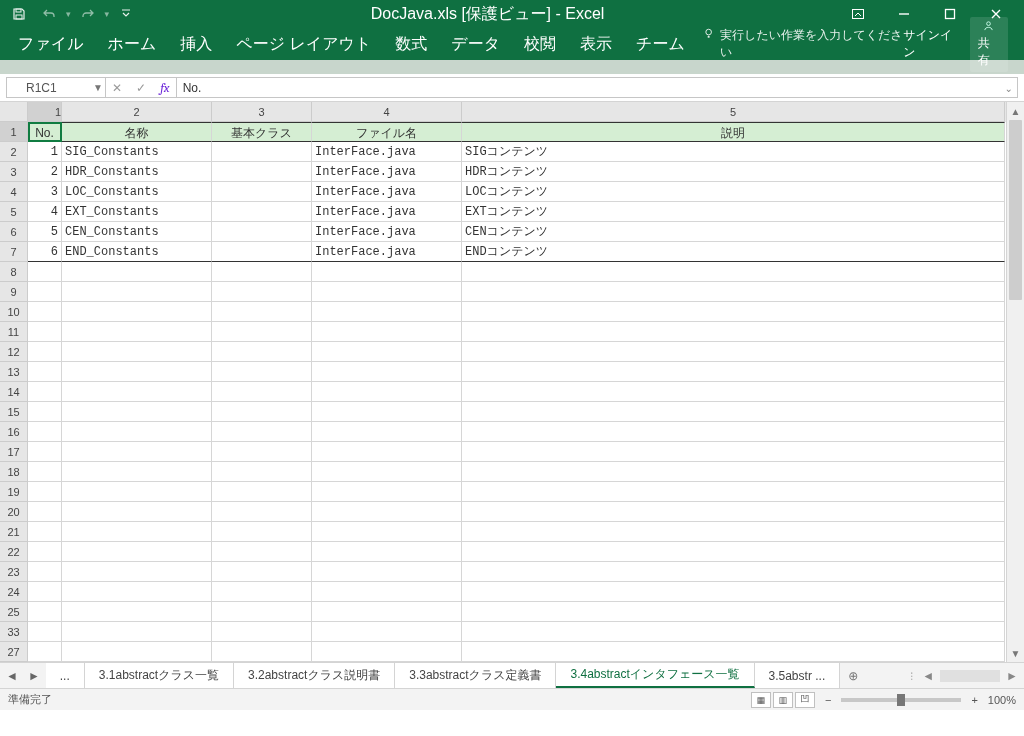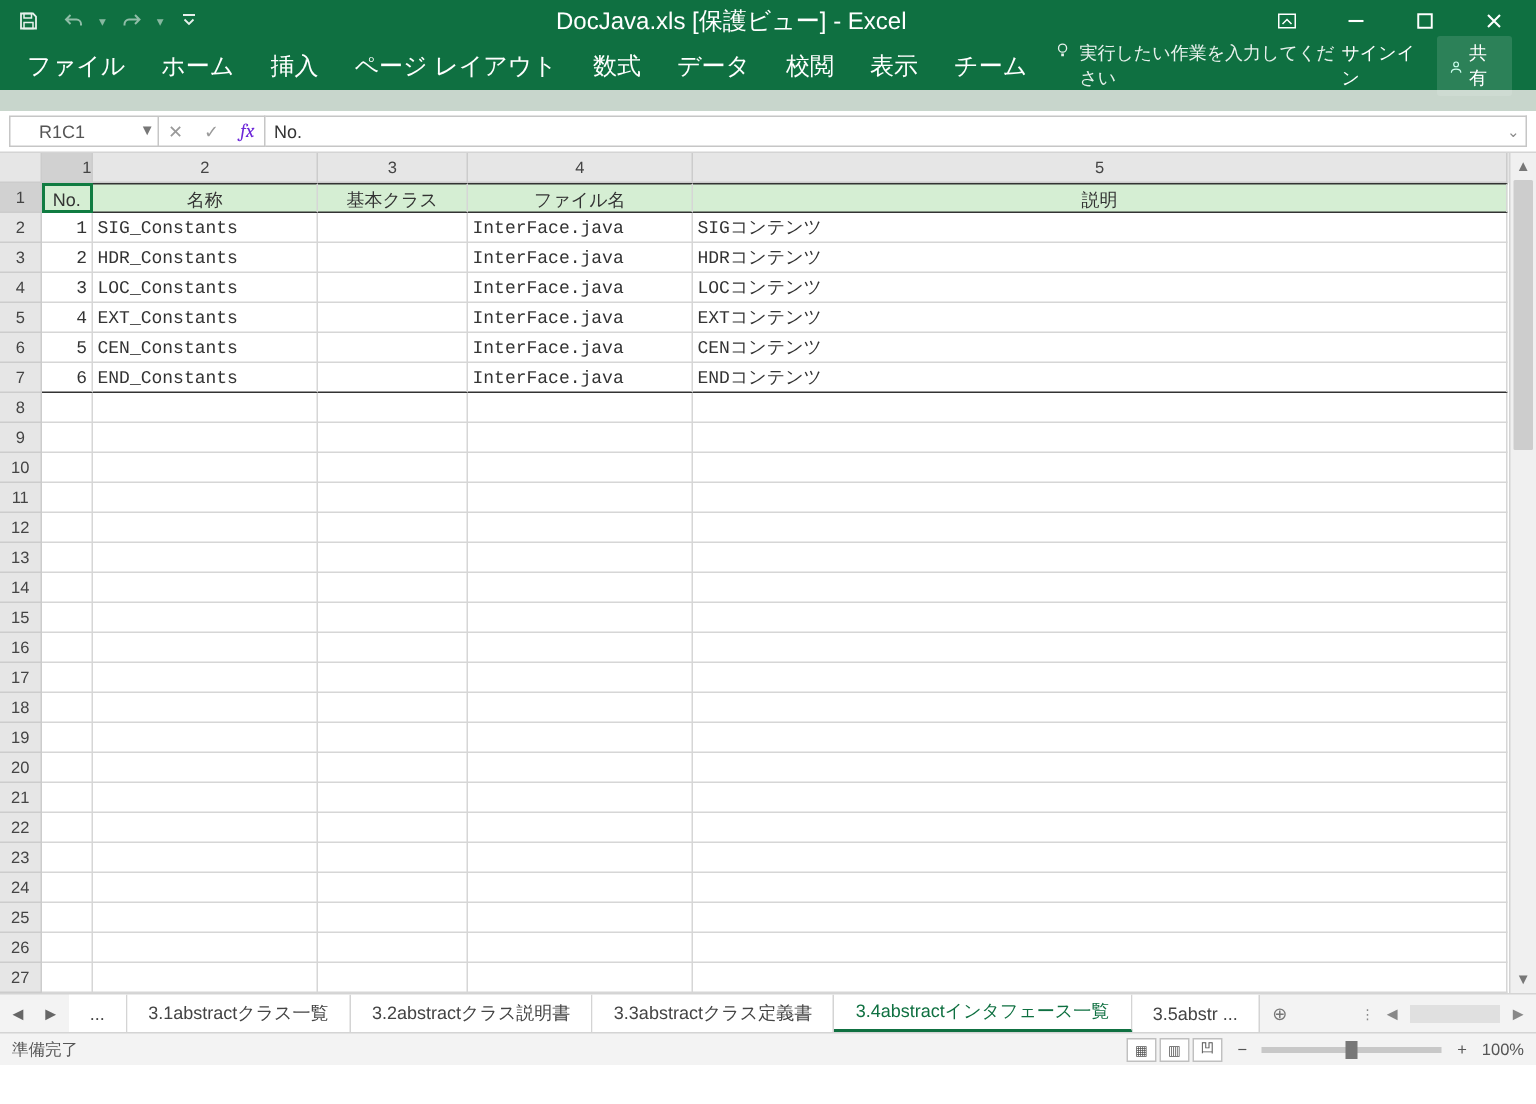--- a/index.html
+++ b/index.html
@@ -7,21 +7,21 @@
 .titlebar { background:#0f7041; height:28px; display:flex; align-items:center; color:#fff; padding:0 6px; }
 .titlebar .qat { display:flex; align-items:center; gap:4px; }
 .titlebar .qat .qbtn { width:26px; height:24px; display:flex; align-items:center; justify-content:center; opacity:.9; }
 .titlebar .title { flex:1; text-align:center; font-size:16px; }
 .titlebar .wctrl { display:flex; gap:2px; }
 .titlebar .wctrl .wb { width:44px; height:28px; display:flex; align-items:center; justify-content:center; }
 .ribbon { background:#0f7041; height:32px; display:flex; align-items:center; color:#fff; padding:0 6px; }
 .ribbon .tab { padding:0 12px; height:32px; display:flex; align-items:center; font-size:16px; white-space:nowrap; }
 .ribbon .tell { display:flex; align-items:flex-start; gap:6px; padding-left:6px; opacity:.9; }
 .ribbon .right { margin-left:auto; display:flex; align-items:center; gap:10px; padding-right:10px; }
-.ribbon .share { background:rgba(255,255,255,.12); border-radius:2px; padding:3px 8px; display:flex; align-items:center; gap:4px; }
+.ribbon .share { background:rgba(255,255,255,.12); border-radius:2px; padding:3px 8px; display:flex; align-items:center; gap:4px;flex-direction:column; }
 .sep { height:14px; background:#c8d6cc; }
 .fxbar { height:28px; display:flex; align-items:stretch; border-bottom:1px solid #d4d4d4; background:#fff; }
 .namebox { width:100px; border:1px solid #c6c6c6; margin:3px 0 3px 6px; display:flex; align-items:center; padding:0 19px; font-size:12px; color:#555; position:relative; }
 .namebox .dd { position:absolute; right:2px; color:#777; font-size:10px; }
 .fxbtns { display:flex; align-items:center; padding:0 6px; gap:14px; color:#9a9a9a; border:1px solid #c6c6c6; border-left:none; margin:3px 0; }
 .fxbtns .fx { font-style:italic; font-family:"Cambria",serif; font-size:13px; color:#6d28d9; }
 .fxinput { flex:1; border:1px solid #c6c6c6; border-left:none; margin:3px 6px 3px 0; padding:0 6px; display:flex; align-items:center; color:#333; position:relative; }
 .fxinput .dd { position:absolute; right:4px; top:50%; transform:translateY(-50%); color:#888; font-size:10px; }
 .sheet { position:relative; height:560px; display:flex; }
 .corner { width:28px; height:20px; background:#e6e6e6; border-right:1px solid #ccc; border-bottom:1px solid #ccc; }
@@ -187,21 +187,21 @@
       <div class="rh">16</div>
       <div class="rh">17</div>
       <div class="rh">18</div>
       <div class="rh">19</div>
       <div class="rh">20</div>
       <div class="rh">21</div>
       <div class="rh">22</div>
       <div class="rh">23</div>
       <div class="rh">24</div>
       <div class="rh">25</div>
-      <div class="rh">26</div>
+      <div class="rh">33</div>
       <div class="rh">27</div>
     </div>
   <div class="cells" id="cells">
       <div class="row hdrow">
         <div class="cell c0 selected">No.</div>
         <div class="cell c1">名称</div>
         <div class="cell c2">基本クラス</div>
         <div class="cell c3">ファイル名</div>
         <div class="cell c4">説明</div>
       </div>

